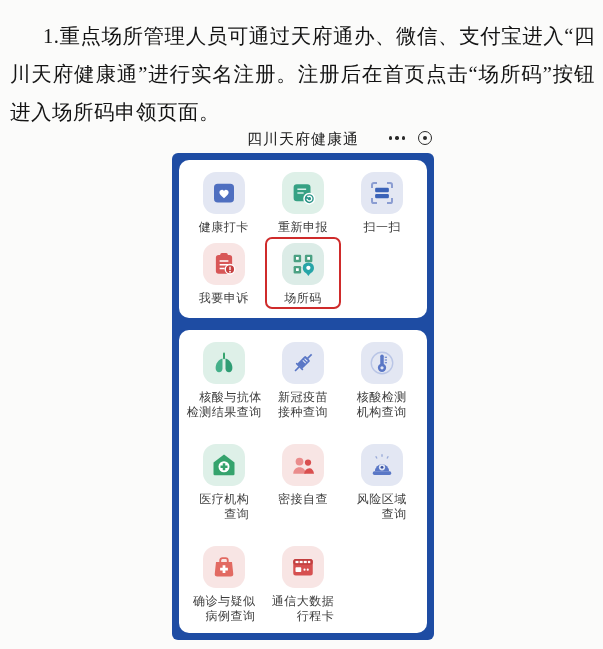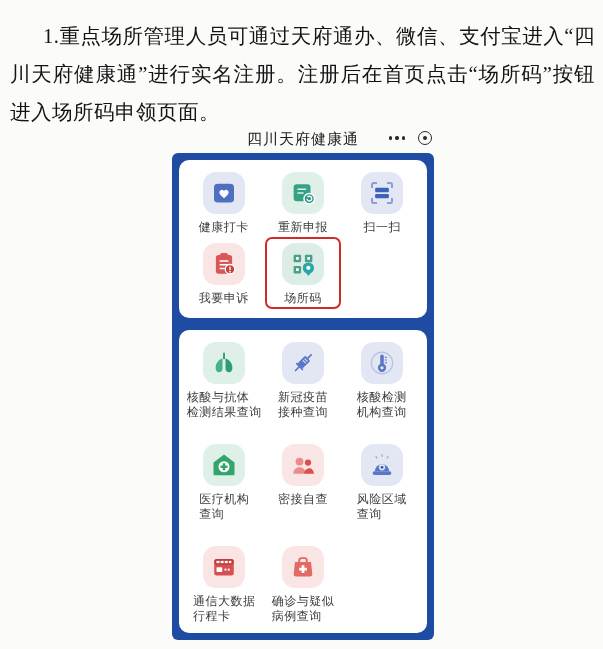--- a/index.html
+++ b/index.html
@@ -36,21 +36,21 @@
   .card1 .grid { row-gap:6px; }
   .card2 .grid { row-gap:22px; }
 
   .cell { display:flex; flex-direction:column; align-items:center; position:relative; padding-top:2px; }
   .halo { width:42px; height:42px; border-radius:13px; display:flex; align-items:center; justify-content:center; }
   .halo svg { width:30px; height:30px; }
   .halo-blue  { background:#e3e7f3; }
   .halo-green { background:#def0e8; }
   .halo-red   { background:#f8e5e4; }
   .halo-mint  { background:#dcece7; }
-  .lbl { margin-top:6px; font-size:12px; color:#3d3d3d; text-align:left; }
+  .lbl { margin-top:6px; font-size:12px; color:#3d3d3d; text-align:right; }
   .lbl span { display:block; line-height:15px; letter-spacing:0.5px; }
 
   .highlight::after { content:""; position:absolute; inset:-4px 2px -3px 2px;
                       border:2.4px solid #cf2b2b; border-radius:7px; }
 
   .hot-title { font-size:15px; font-weight:bold; color:#1f1f1f; letter-spacing:1px;
                margin:2px 0 10px 6px; }
 </style>
 </head>
 <body>
@@ -255,49 +255,49 @@
           </div>
           <div class="lbl">
             <span>风险区域</span>
             <span>查询</span>
           </div>
         </div>
 
         <div class="cell">
           <div class="halo halo-red">
             <svg viewBox="0 0 24 24">
+                <path d="M9 8.2V6.6A1.7 1.7 0 0 1 10.7 4.9h2.6A1.7 1.7 0 0 1 15 6.6v1.6" stroke="#e26a62" fill="none" stroke-width="1.5"></path>
+                <path d="M5.6 8h12.8l1 9.4a2 2 0 0 1-2 2.2H6.6a2 2 0 0 1-2-2.2z" fill="#e26a62"></path>
+                <rect x="10.9" y="10.6" width="2.2" height="6.2" fill="#fff"></rect>
+                <rect x="8.9" y="12.6" width="6.2" height="2.2" fill="#fff"></rect>
+              </svg>
+          </div>
+          <div class="lbl">
+            <span>确诊与疑似</span>
+            <span>病例查询</span>
+          </div>
+        </div>
+
+        <div class="cell">
+          <div class="halo halo-red">
+            <svg viewBox="0 0 24 24">
                 <rect x="4.2" y="5.5" width="15.6" height="13.2" rx="2" fill="#d65050"></rect>
                 <rect x="4.2" y="5.5" width="15.6" height="4.6" rx="2" fill="#c23e3e"></rect>
                 <rect x="6" y="7.1" width="2.4" height="1.8" fill="#fff"></rect>
                 <rect x="9.3" y="7.1" width="2.4" height="1.8" fill="#fff"></rect>
                 <rect x="12.6" y="7.1" width="2.4" height="1.8" fill="#fff"></rect>
                 <rect x="15.9" y="7.1" width="1.9" height="1.8" fill="#fff"></rect>
                 <rect x="6" y="12.2" width="4.6" height="3.8" rx="0.6" fill="#fff"></rect>
                 <circle cx="13.2" cy="14.1" r="0.85" fill="#fff"></circle>
                 <circle cx="15.8" cy="14.1" r="0.85" fill="#fff"></circle>
               </svg>
           </div>
           <div class="lbl">
             <span>通信大数据</span>
             <span>行程卡</span>
           </div>
         </div>
 
-        <div class="cell">
-          <div class="halo halo-red">
-            <svg viewBox="0 0 24 24">
-                <path d="M9 8.2V6.6A1.7 1.7 0 0 1 10.7 4.9h2.6A1.7 1.7 0 0 1 15 6.6v1.6" stroke="#e26a62" fill="none" stroke-width="1.5"></path>
-                <path d="M5.6 8h12.8l1 9.4a2 2 0 0 1-2 2.2H6.6a2 2 0 0 1-2-2.2z" fill="#e26a62"></path>
-                <rect x="10.9" y="10.6" width="2.2" height="6.2" fill="#fff"></rect>
-                <rect x="8.9" y="12.6" width="6.2" height="2.2" fill="#fff"></rect>
-              </svg>
-          </div>
-          <div class="lbl">
-            <span>确诊与疑似</span>
-            <span>病例查询</span>
-          </div>
-        </div>
-
       </div>
     </div>
 
   </div>
 </div>
 
 </body></html>

